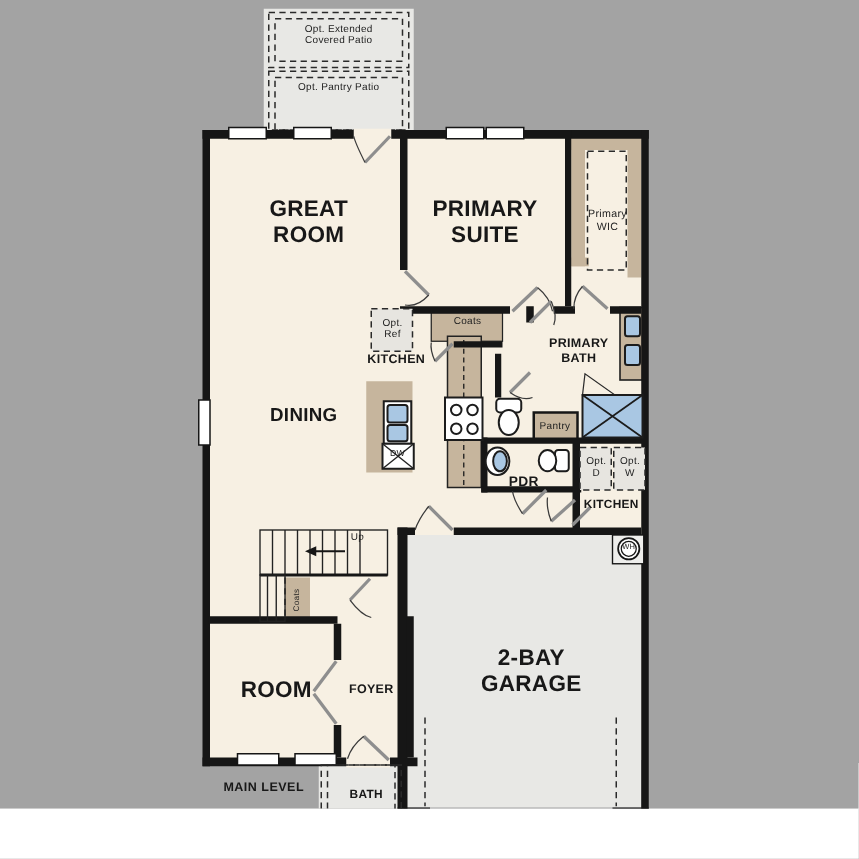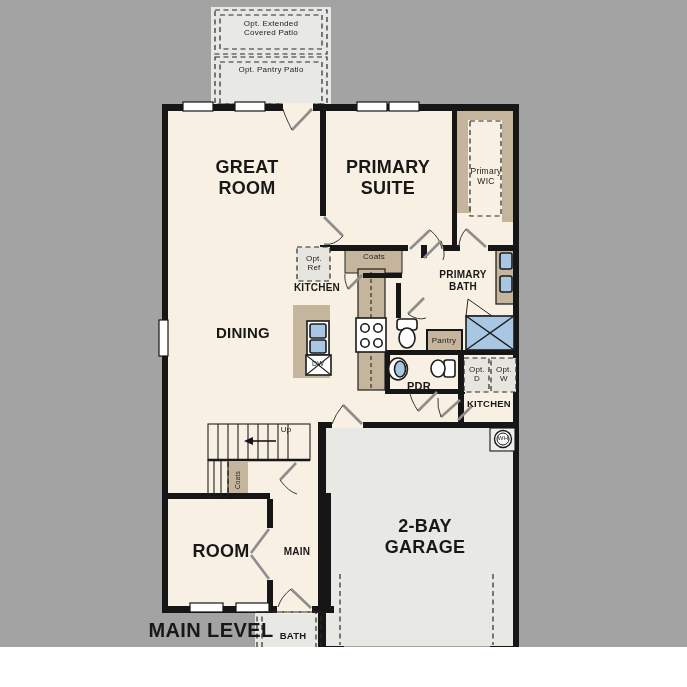--- a/index.html
+++ b/index.html
@@ -19,21 +19,21 @@
   .dash{fill:none;stroke:#2a2a2a;stroke-width:1.2;stroke-dasharray:5 3.5;}
   .win{fill:#ffffff;stroke:#161616;stroke-width:1.2;}
   .leaf{stroke:#8e8e8e;stroke-width:2.6;fill:none;}
   .arc{stroke:#3a3a3a;stroke-width:1;fill:none;}
   .thin{stroke:#222;stroke-width:1.1;fill:none;}
   .fix{fill:#ffffff;stroke:#1c1c1c;stroke-width:1.6;}
   .lbl{position:absolute;transform:translate(-50%,-50%);color:#181818;text-align:center;
        white-space:pre-line;line-height:1.18;letter-spacing:.25px;}
   .room{font-size:18px;font-weight:bold;}
   .room-sm{font-size:10px;font-weight:bold;}
-  .main{font-size:20px;font-weight:bold;letter-spacing:.4px;}
+  .main{font-size:10px;font-weight:bold;letter-spacing:.4px;}
   .sm{font-size:8px;font-weight:normal;color:#222;}
   .xs{font-size:6.5px;font-weight:normal;color:#222;}
   .rot{transform:translate(-50%,-50%) rotate(-90deg);}
 </style>
 </head>
 <body>
 
 <div id="stage">
 <svg id="plan-svg" width="687" height="687" viewBox="0 0 687 687">
 
@@ -295,18 +295,18 @@
   <div class="lbl sm" style="left:477px;top:374px">Opt.
 D</div>
   <div class="lbl sm" style="left:504px;top:374px">Opt.
 W</div>
   <div class="lbl room-sm" style="left:489px;top:404px;font-size:9.5px">KITCHEN</div>
   <div class="lbl sm" style="left:286px;top:430px">Up</div>
   <div class="lbl sm rot" style="left:238px;top:480px;font-size:6.5px">Coats</div>
   <div class="lbl xs" style="left:318px;top:364px;font-size:7px">DW</div>
   <div class="lbl xs" style="left:503px;top:439px;font-size:6px">WH</div>
   <div class="lbl room" style="left:221px;top:552px">ROOM</div>
-  <div class="lbl room-sm" style="left:297px;top:552px">MAIN</div>
+  <div class="lbl room-sm" style="left:297px;top:552px">FOYER</div>
   <div class="lbl room" style="left:425px;top:537px">2-BAY
 GARAGE</div>
   <div class="lbl room-sm" style="left:293px;top:636px;font-size:9.5px">BATH</div>
   <div class="lbl main" style="left:211px;top:631px">MAIN LEVEL</div>
 </div>
 
 </body></html>

